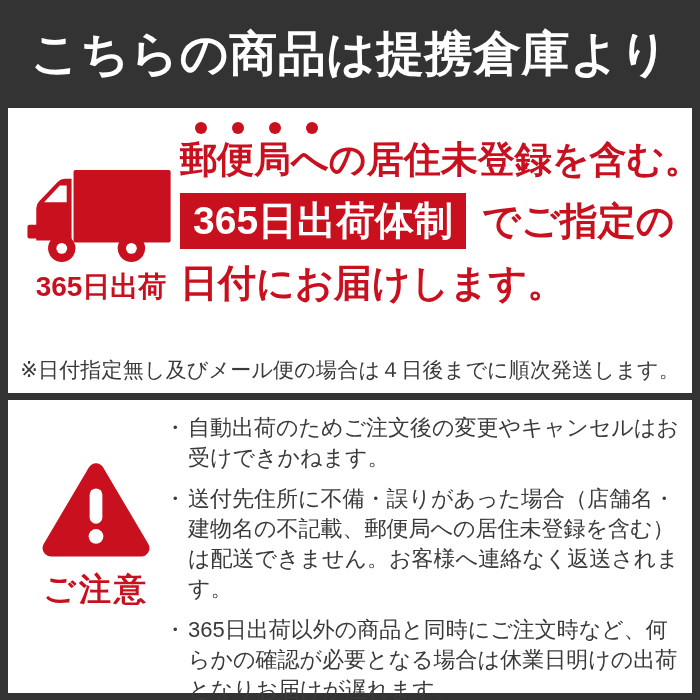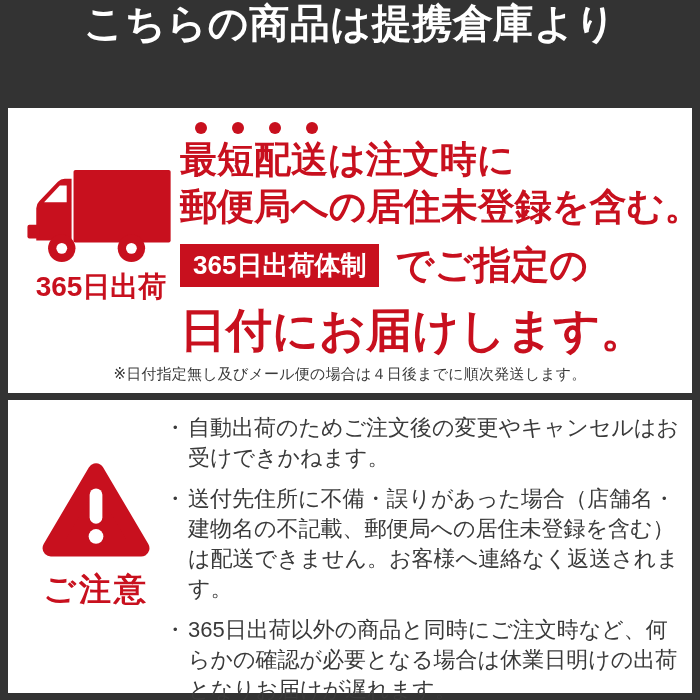--- a/index.html
+++ b/index.html
@@ -13,23 +13,23 @@
   body{
     width:700px;height:700px;
     background:var(--dark);
     font-family:"Liberation Sans","DejaVu Sans",sans-serif;
     position:relative;overflow:hidden;
   }
 
   
   .top-banner{
     height:108px;
-    display:flex;flex-direction:column;justify-content:flex-start;align-items:center;
+    display:flex;flex-direction:column;justify-content:center;align-items:center;
     color:#fff;font-weight:bold;
-    font-size:40px;line-height:46px;
+    font-size:48px;line-height:46px;
     text-align:center;letter-spacing:0.5px;
   }
 
   
   .panel{
     position:absolute;left:8px;right:8px;
     background:var(--box);
   }
   .delivery-panel{top:108px;height:285px;}
   .caution-panel{top:400px;height:293px;}
@@ -48,35 +48,35 @@
   .dots-row{display:flex;height:16px;margin-left:2px;}
   .dot-slot{width:37px;display:flex;justify-content:center;align-items:center;}
   .dot{width:12px;height:12px;border-radius:50%;background:var(--red);}
   .red-heading{
     color:var(--red);font-weight:bold;
     font-size:37px;line-height:47px;white-space:nowrap;
   }
   .highlight-row{margin-top:10px;white-space:nowrap;}
   .highlight{
     display:inline-block;background:var(--red);color:#fff;
-    font-size:26px;font-weight:bold;line-height:1.0;
+    font-size:39px;font-weight:bold;line-height:1.0;
     padding:8px 13px 9px;vertical-align:middle;
   }
   .after-highlight{
     color:var(--red);font-weight:bold;font-size:38px;
     margin-left:16px;vertical-align:middle;
   }
   .line4{
-    color:var(--red);font-weight:bold;font-size:46px;
+    color:var(--red);font-weight:bold;font-size:38px;
     margin-top:9px;white-space:nowrap;
   }
   .delivery-note{
     position:absolute;left:0;right:0;bottom:9px;
     text-align:center;color:var(--ink);
-    font-size:15px;letter-spacing:0.2px;white-space:nowrap;
+    font-size:21px;letter-spacing:0.2px;white-space:nowrap;
   }
 
   
   .caution-col{
     position:absolute;left:22px;top:56px;width:132px;
     text-align:center;color:var(--red);
   }
   .caution-col svg{display:block;margin:0 auto;}
   .caution-label{
     font-size:32px;font-weight:bold;margin-top:8px;
@@ -132,21 +132,20 @@
       <span class="dot-slot">
           <span class="dot"></span>
         </span>
       <span class="dot-slot">
           <span class="dot"></span>
         </span>
       <span class="dot-slot">
           <span class="dot"></span>
         </span>
     </div>
-    <div class="red-heading">最短配送は注文時に</div>
     <div class="red-heading">郵便局への居住未登録を含む。</div>
     <div class="highlight-row">
       <span class="highlight">365日出荷体制</span><span class="after-highlight">でご指定の</span>
     </div>
     <div class="line4">日付にお届けします。</div>
   </div>
 
   <div class="delivery-note">※日付指定無し及びメール便の場合は４日後までに順次発送します。</div>
 </section>
 

